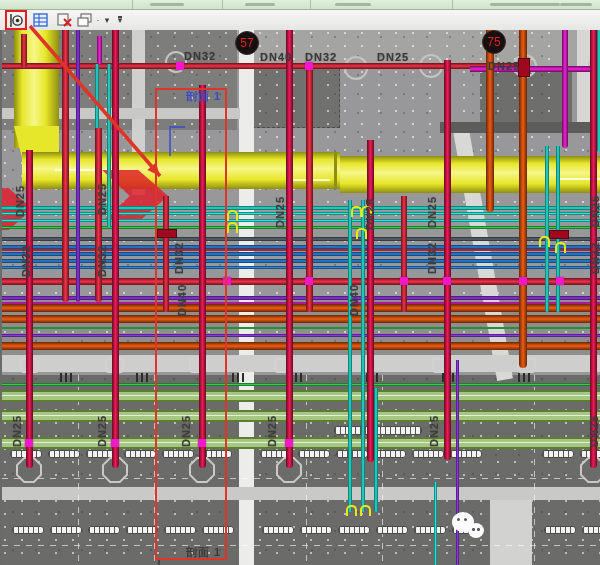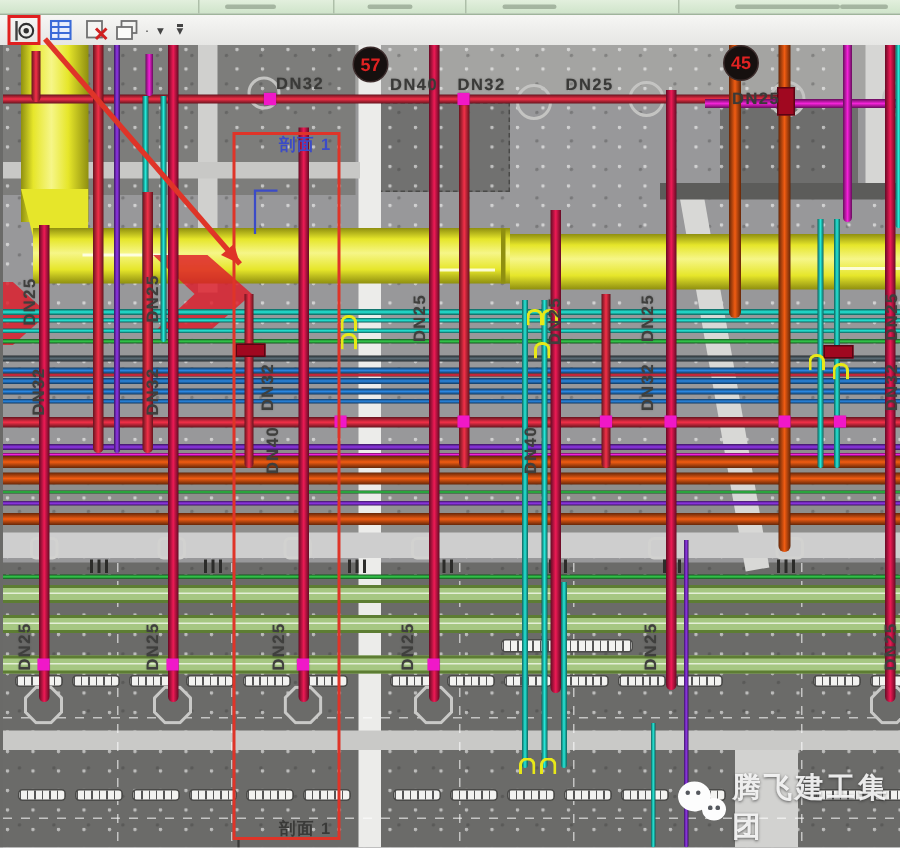--- a/index.html
+++ b/index.html
@@ -21,21 +21,21 @@
     background:#98989a;border-left:2px solid #6a6a68;}
   #speck{position:absolute;left:0;top:0;width:600px;height:535px;pointer-events:none;
     background:
       radial-gradient(circle at 3px 3px, rgba(255,255,255,.55) 1px, transparent 1.4px) 0 0/17px 13px,
       radial-gradient(circle at 11px 7px, rgba(50,50,50,.30) 1px, transparent 1.3px) 0 0/23px 19px;}
   .vlabel{position:absolute;width:44px;text-align:center;transform:rotate(-90deg);
     font-size:11px;font-weight:bold;color:#3f3f3d;letter-spacing:1px;text-shadow:0 0 1px rgba(60,60,60,.6);}
   .hlabel{position:absolute;font-size:11px;font-weight:bold;color:#3a3a38;letter-spacing:1px;
     text-shadow:0 0 1px rgba(60,60,60,.55);}
   .badge{position:absolute;width:22px;height:22px;border-radius:50%;background:#16100f;
-    border:1px solid #3c2c2c;color:#e02222;font-size:12px;font-weight:bold;
+    border:1px solid #3c2c2c;color:#e02222;font-size:12px;font-weight:normal;
     display:flex;align-items:center;justify-content:center;z-index:46;}
   .capsule{position:absolute;height:6px;background:#f2f2f0;border:1px solid #4a4a48;border-radius:3px;
     background-image:repeating-linear-gradient(90deg,#555 0 1px,transparent 1px 5px);}
   .octa{position:absolute;width:26px;height:26px;
     clip-path:polygon(30% 0,70% 0,100% 30%,100% 70%,70% 100%,30% 100%,0 70%,0 30%);background:#c9c9c7;}
   .octa-in{position:absolute;left:2px;top:2px;width:22px;height:22px;
     clip-path:polygon(30% 0,70% 0,100% 30%,100% 70%,70% 100%,30% 100%,0 70%,0 30%);background:#6b6b69;}
   .circ{position:absolute;border:2px solid #c4c4c2;border-radius:50%;background:transparent;}
   .sprk{position:absolute;width:15px;height:11px;border:2px solid #d2d2d0;border-radius:4px;background:transparent;}
   .tickset{position:absolute;display:flex;gap:3px;}
@@ -334,21 +334,21 @@
       <div class="vlabel" style="position: absolute; left: 330px; top: 264px;">DN40</div>
       <div class="vlabel" style="position: absolute; left: 571px; top: 175px;">DN25</div>
       <div class="vlabel" style="position: absolute; left: 571px; top: 222px;">DN32</div>
       <div class="vlabel" style="position: absolute; left: -7px; top: 395px;">DN25</div>
       <div class="vlabel" style="position: absolute; left: 78px; top: 395px;">DN25</div>
       <div class="vlabel" style="position: absolute; left: 162px; top: 395px;">DN25</div>
       <div class="vlabel" style="position: absolute; left: 248px; top: 395px;">DN25</div>
       <div class="vlabel" style="position: absolute; left: 410px; top: 395px;">DN25</div>
       <div class="vlabel" style="position: absolute; left: 570px; top: 395px;">DN25</div>
       <div class="badge" style="left: 233px; top: 1px; position: absolute;">57</div>
-      <div class="badge" style="left: 480px; top: 0px; position: absolute;">45</div>
+      <div class="badge" style="left: 480px; top: 0px; position: absolute;">75</div>
     </div>
 
 <div id="secrect" style="left: 155px; top: 88px; width: 68px; height: 468px;"></div>
 <div class="secl" id="secl-top" style="left: 186px; top: 89px; color: rgb(59, 75, 200);">剖面 1</div>
 <div class="secl" id="secl-bot" style="left: 186px; top: 545px; color: rgb(58, 58, 56);">剖面 1</div>
 
 
 <svg id="ann">
       <line x1="30" y1="26" x2="160" y2="176" stroke="#df3428" stroke-width="3.5"></line>
       <polygon points="160,176 147.3139006429827,170.07860800960742 155.94182408055804,162.60107436370882" fill="#df3428"></polygon>
@@ -360,16 +360,15 @@
   <span style="position:relative;width:34px;height:34px;display:inline-block;">
     <span class="wmb" style="left:0;top:0;width:22px;height:20px;">
       <i style="left:5px;top:6px;width:3px;height:3px;"></i>
       <i style="left:12px;top:6px;width:3px;height:3px;"></i>
     </span>
     <span class="wmb" style="left:16px;top:11px;width:16px;height:15px;">
       <i style="left:4px;top:5px;width:2.5px;height:2.5px;"></i>
       <i style="left:9px;top:5px;width:2.5px;height:2.5px;"></i>
     </span>
   </span>
-  <span class="txt">腾飞建工集团</span>
 </div>
 
 </div>
 
 </body></html>

